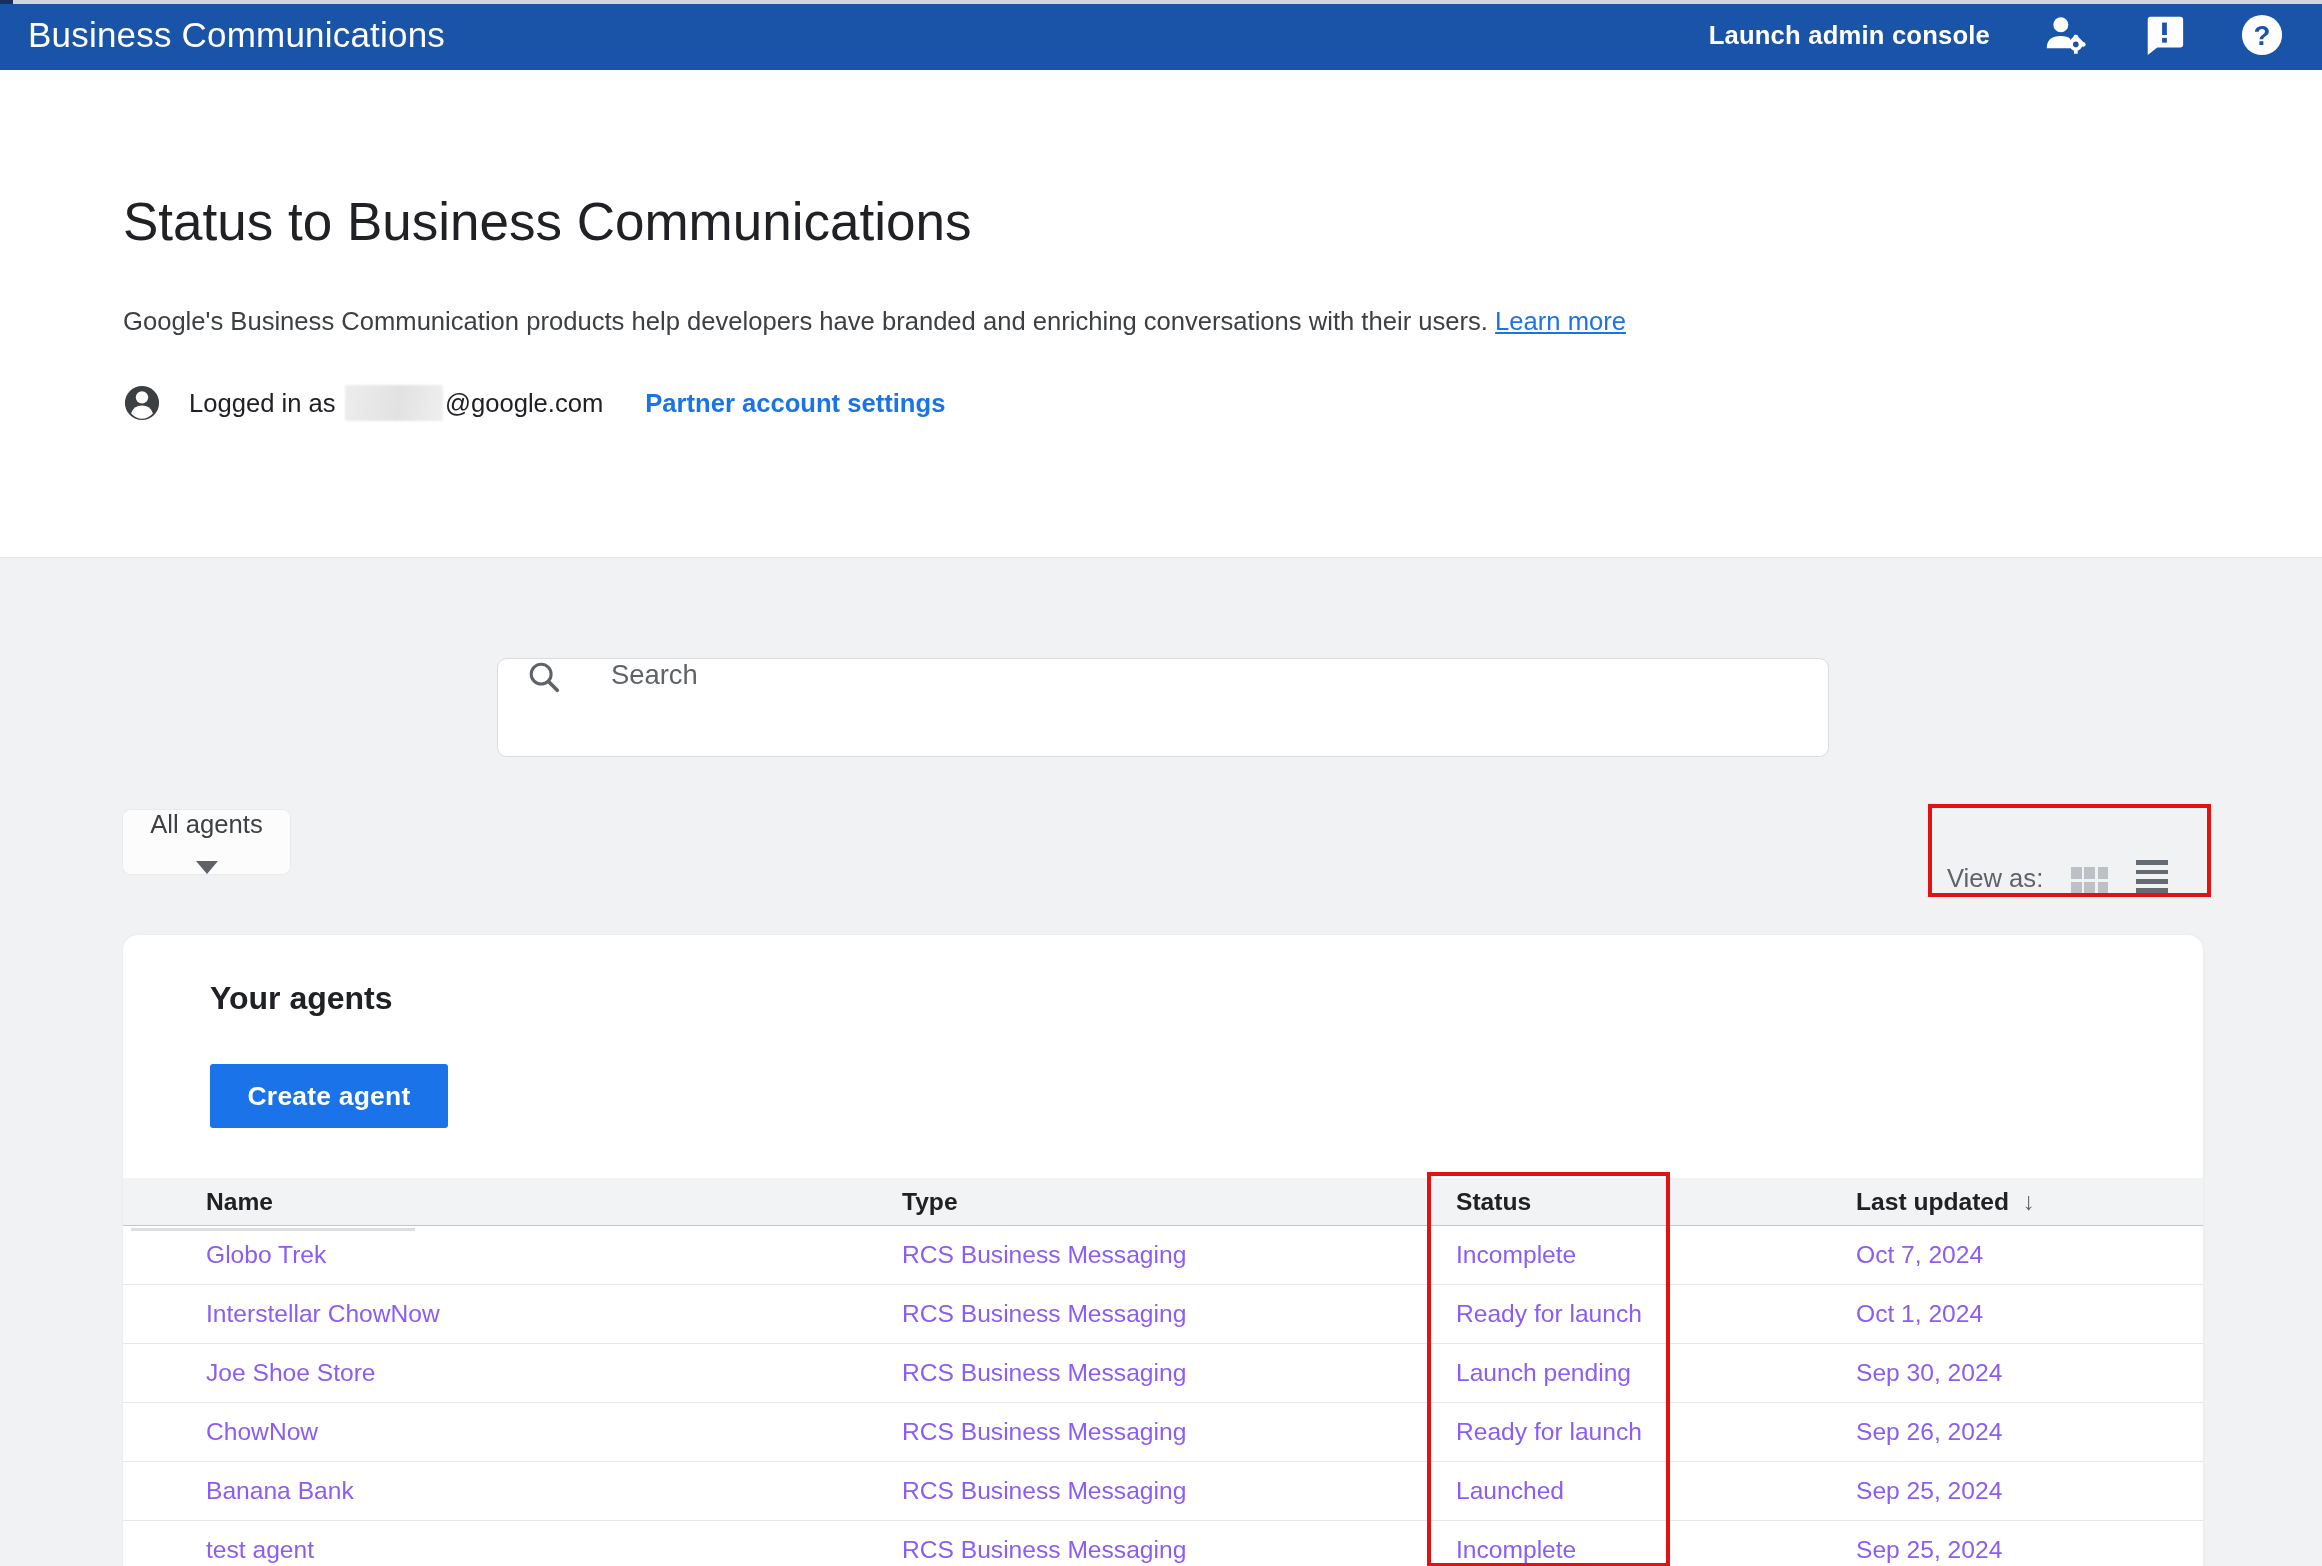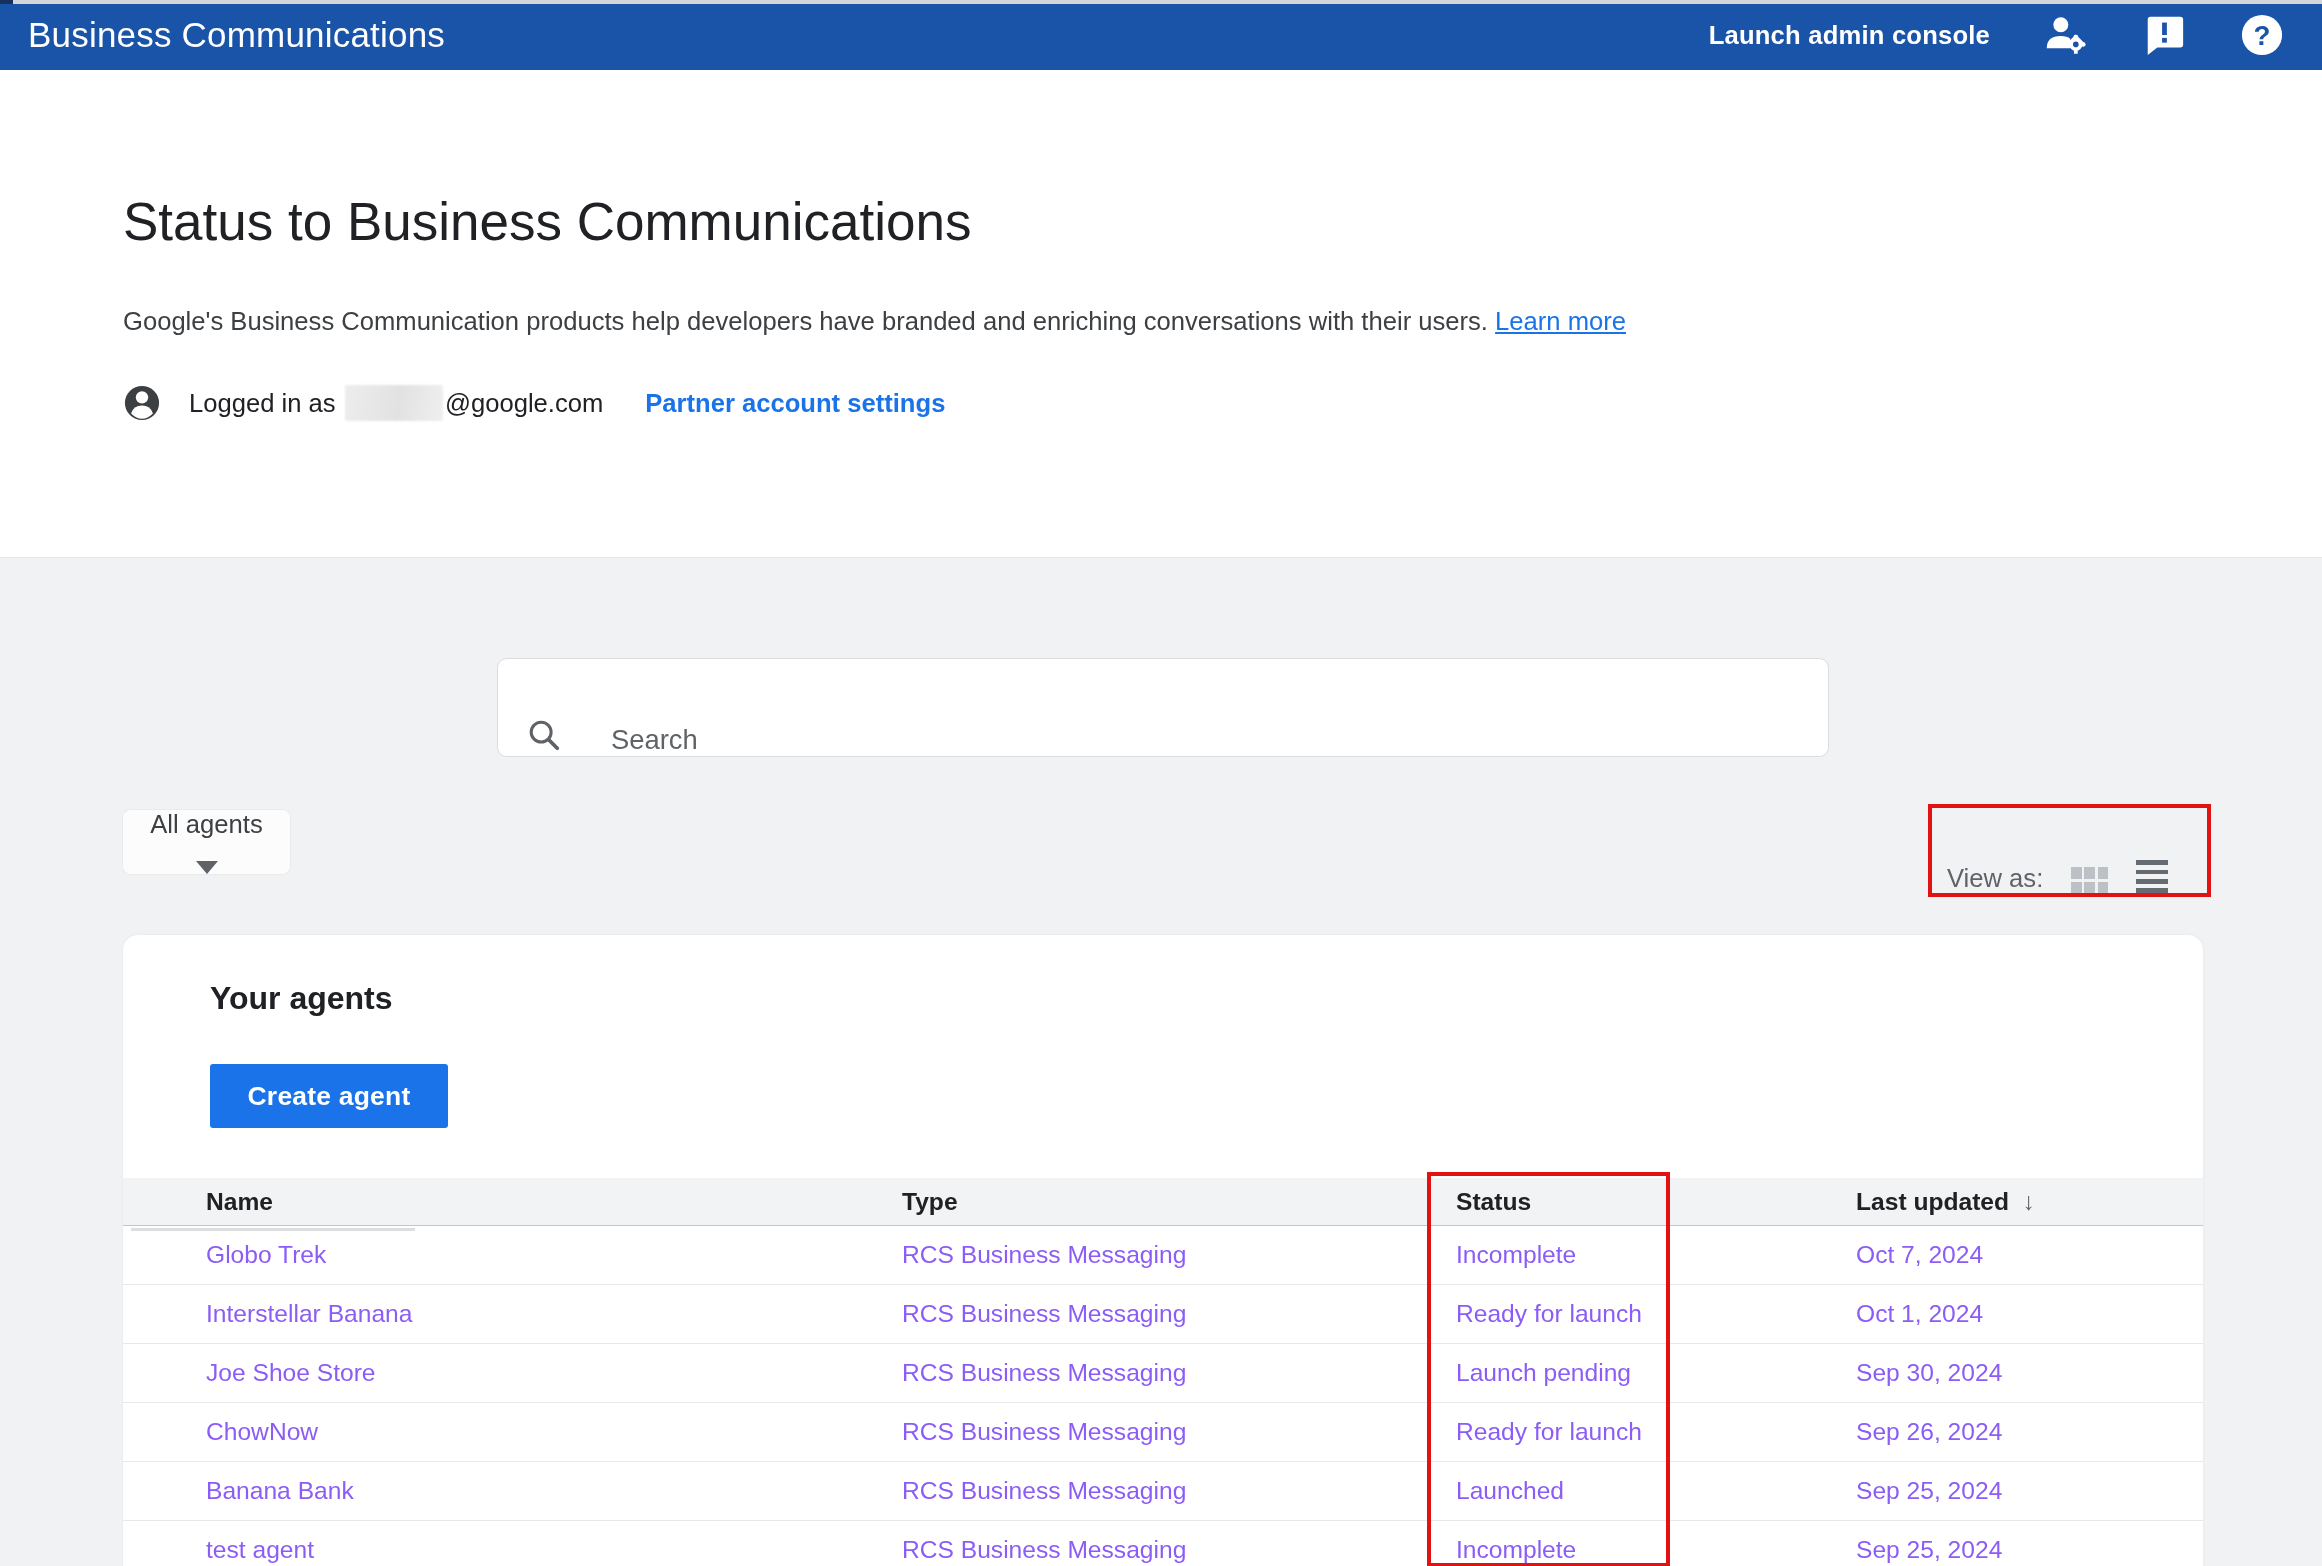--- a/index.html
+++ b/index.html
@@ -44,21 +44,21 @@
   
   .content-bg {
     position: absolute; top: 557px; left: 0; width: 2322px; height: 1009px;
     background: #f1f2f4; border-top: 0.9px solid #e3e5e8;
   }
 
   
   .search-box {
     position: absolute; left: 497px; top: 658px; width: 1332px; height: 99px;
     background: #ffffff; border: 0.9px solid #dadce0; border-radius: 9.5px;
-    display: flex; align-items: flex-end; padding: 0 28px; z-index: 5;
+    display: flex; align-items: flex-start; padding: 0 28px; z-index: 5;
   }
   .search-box input {
     border: none; outline: none; flex: 1; font-size: 27.4px; color: #202124;
     margin-left: 49px; font-family: "Liberation Sans", sans-serif; background: transparent;
   }
   .search-box input::placeholder { color: #5f6368; }
 
   
   .filter-chip {
     position: absolute; left: 123px; top: 810px; width: 167px; height: 64px;
@@ -233,21 +233,21 @@
     <div>
 
         <div class="t-row t-data">
           <div class="cell-name">Globo Trek</div>
           <div>RCS Business Messaging</div>
           <div>Incomplete</div>
           <div>Oct 7, 2024</div>
         </div>
 
         <div class="t-row t-data">
-          <div class="cell-name">Interstellar Banana</div>
+          <div class="cell-name">Interstellar ChowNow</div>
           <div>RCS Business Messaging</div>
           <div>Ready for launch</div>
           <div>Oct 1, 2024</div>
         </div>
 
         <div class="t-row t-data">
           <div class="cell-name">Joe Shoe Store</div>
           <div>RCS Business Messaging</div>
           <div>Launch pending</div>
           <div>Sep 30, 2024</div>

